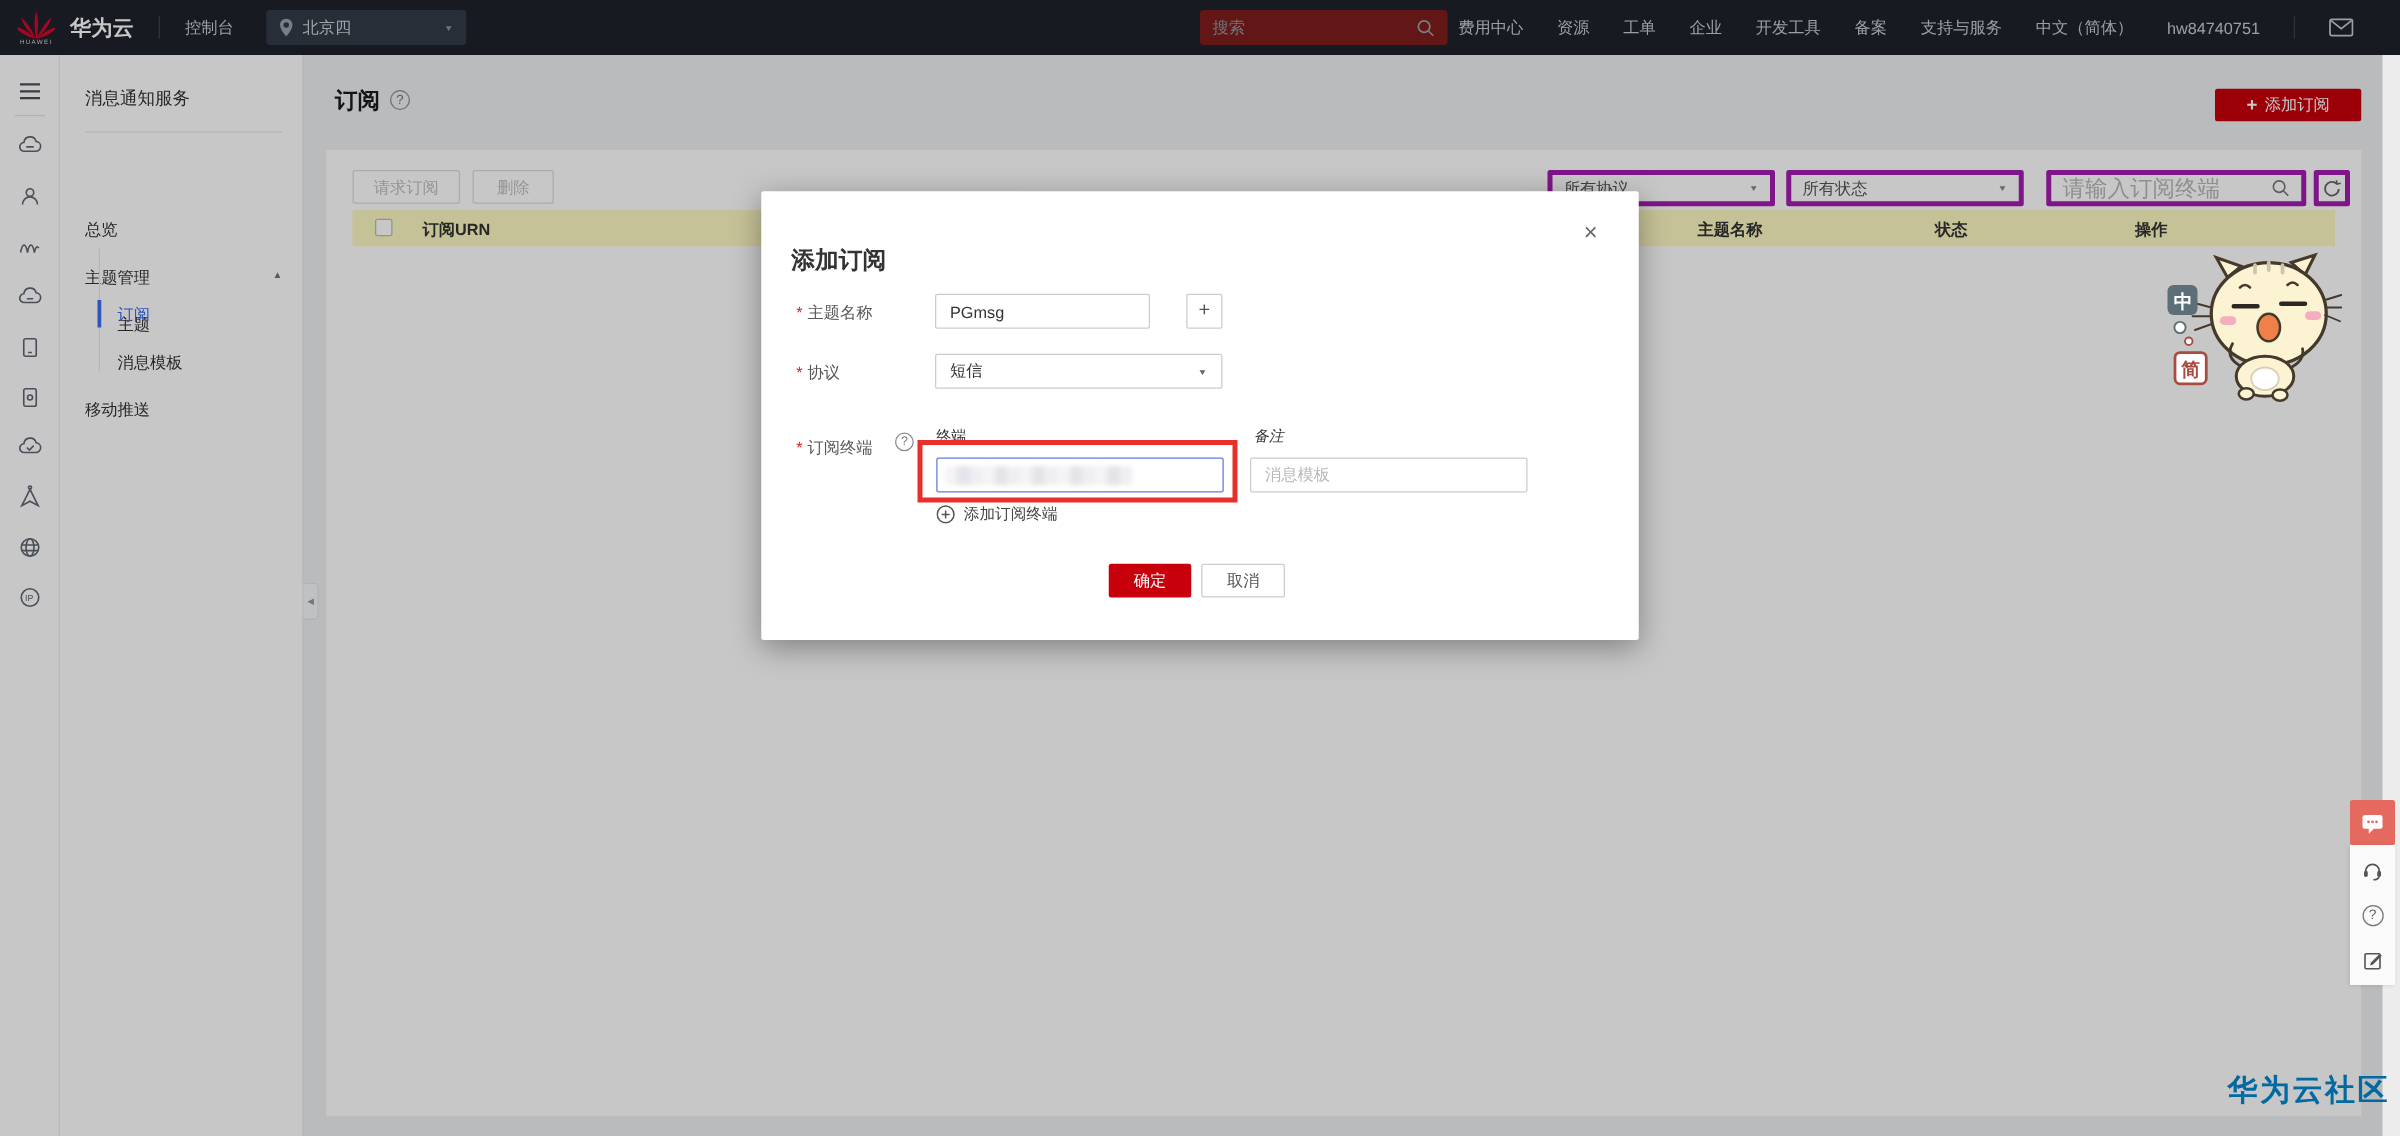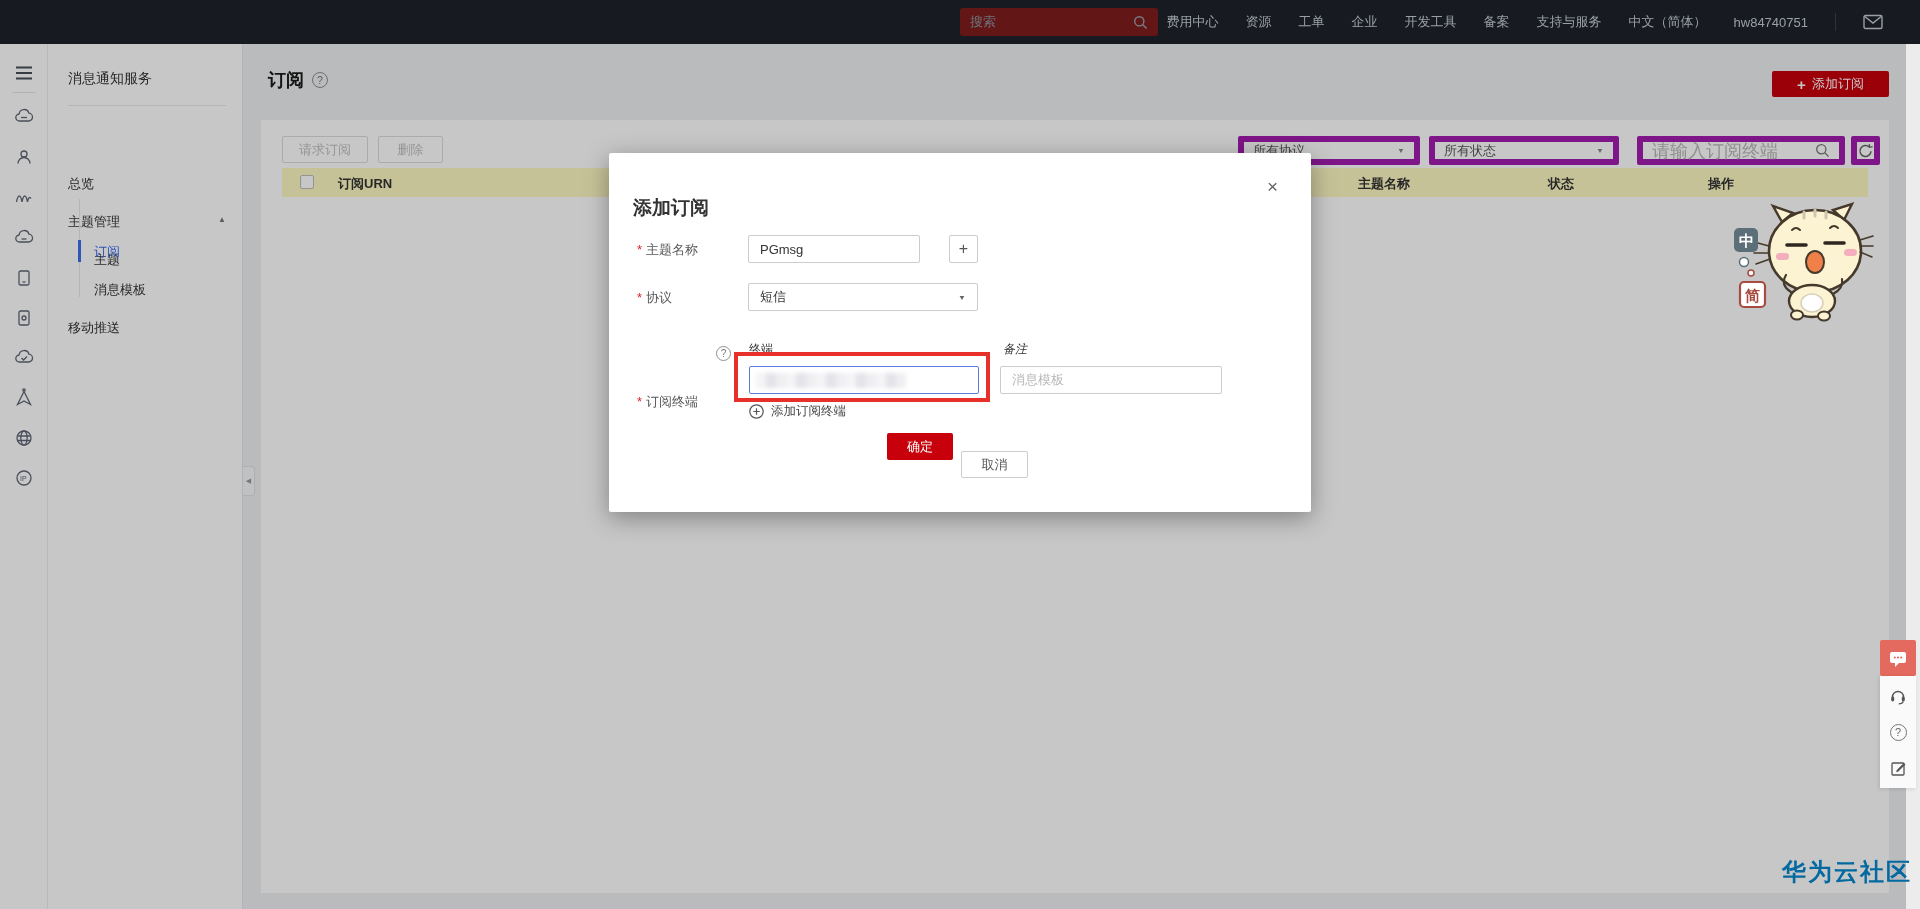--- a/index.html
+++ b/index.html
@@ -51,21 +51,21 @@
   .page-title { position:absolute; left:268px; top:68px; font-size:18px; font-weight:bold; color:#1a1a1a; }
   .qcircle { width:16px; height:16px; border:1px solid #8f8f8f; border-radius:50%;
     display:flex; align-items:center; justify-content:center; font-size:10.5px; color:#777;
     background:transparent; cursor:pointer; }
   .btn-red { background:#c7000b; color:#fff; border:none; border-radius:2px;
     display:flex; align-items:center; justify-content:center; font-size:13px; cursor:pointer; }
   .card { position:absolute; left:261px; top:120px; width:1628px; height:773px; background:#ffffff; }
   .btn-disabled { position:absolute; height:27px; border:1px solid #dcdcdc; border-radius:2px;
     background:#fff; color:#c0c0c0; font-size:13px; display:flex; align-items:center;
     justify-content:center; }
-  .filter-box { position:absolute; top:16px; height:29px; border:6px solid #a21caf; border-radius:2px;
+  .filter-box { position:absolute; top:16px; height:29px; border:4px solid #a21caf; border-radius:2px;
     background:#fff; display:flex; align-items:center; padding:0 9px; cursor:pointer; }
   .filter-box .lbl { flex:1; font-size:13px; color:#555; }
   .filter-box .ph { flex:1; font-size:18px; color:#b8b8b8; }
   .thead { position:absolute; left:21px; top:48px; width:1586px; height:29px; background:#fef9c3; }
   .th { position:absolute; top:7px; font-size:13px; font-weight:bold; color:#333; }
   .checkbox { position:absolute; left:18px; top:7px; width:14px; height:14px;
     border:1px solid #bdbdbd; border-radius:2px; background:#fff; cursor:pointer; }
 
   
   .overlay { position:absolute; left:0; top:0; width:1920px; height:909px;
@@ -104,20 +104,44 @@
   .tool-q { width:17px; height:17px; border:1px solid #777; border-radius:50%; font-size:11px;
     color:#666; display:flex; align-items:center; justify-content:center; }
   .cat { position:absolute; left:1732px; top:198px; z-index:60; }
   .watermark { position:absolute; left:1782px; top:856px; font-size:24px; color:#0369a1;
     letter-spacing:2px; z-index:70;font-weight:bold; }
 </style>
 </head>
 <body>
 
 <header class="navbar">
+  <div class="nav-left">
+    <div class="logo-wrap">
+      <svg width="30" height="24" viewBox="0 0 30 26">
+        <g fill="#cf0a2c">
+          <path d="M15,25 C13,16 13,7 15,1 C17,6 17,16 15.5,25 Z"></path>
+          <path d="M15,25 C11,17 9.5,9 10.5,3 C13.5,7 14.5,17 15,25 Z" transform="rotate(-24 15 25)"></path>
+          <path d="M15,25 C11,17 9.5,9 10.5,3 C13.5,7 14.5,17 15,25 Z" transform="rotate(24 15 25) scale(-1,1) translate(-30,0)"></path>
+          <path d="M15,25 C10,19 7,12 7,6 C11,9 13.5,18 15,25 Z" transform="rotate(-38 15 25)"></path>
+          <path d="M15,25 C10,19 7,12 7,6 C11,9 13.5,18 15,25 Z" transform="rotate(38 15 25) scale(-1,1) translate(-30,0)"></path>
+        </g>
+      </svg>
+      <span class="logo-sub">HUAWEI</span>
+    </div>
+    <span class="brand">华为云</span>
+    <span class="nav-divider"></span>
+    <span class="nav-item console-lbl">控制台</span>
+    <div class="region-sel">
+      <svg width="12" height="16" viewBox="0 0 12 16">
+        <path d="M6,1 C3.2,1 1,3.2 1,6 c0,3.8 5,9 5,9 s5,-5.2 5,-9 C11,3.2 8.8,1 6,1 z M6,8.2 A2.2,2.2 0 1 1 6,3.8 A2.2,2.2 0 0 1 6,8.2 z" fill="#9aa1ad"></path>
+      </svg>
+      <span class="region-txt">北京四</span>
+      <span class="caret" style="margin-left:auto;">▼</span>
+    </div>
+  </div>
 
   <div class="nav-search">
     <span class="ph">搜索</span>
     <svg width="15" height="15" viewBox="0 0 15 15">
       <circle cx="6.3" cy="6.3" r="4.6" stroke="#9aa1ad" stroke-width="1.4" fill="none"></circle>
       <path d="M9.8,9.8 L13.6,13.6" stroke="#9aa1ad" stroke-width="1.4"></path>
     </svg>
   </div>
 
   <nav class="nav-menu">
@@ -270,21 +294,21 @@
   </div>
 
   <div class="f-label" style="left:28px; top:136px;">
     <span class="req">*</span><span>协议</span>
   </div>
   <div class="tbox" style="left:139px; top:130px; width:230px;">
     <span style="flex:1;">短信</span>
     <span class="caret" style="color:#666;">▼</span>
   </div>
 
-  <div class="f-label" style="left:28px; top:196px;margin-top:44px;">
+  <div class="f-label" style="left:28px; top:196px;">
     <span class="req">*</span><span>订阅终端</span>
   </div>
   <div class="qcircle abs" style="left:107px; top:193px; width:15px; height:15px; font-size:10px;">
     <span>?</span>
   </div>
   <div class="col-label" style="left:140px; top:188px;">终端</div>
   <div class="col-label" style="left:394px; top:188px;font-style:italic;">备注</div>
 
   <div class="tbox focus-blue" style="left:140px; top:213px; width:230px; padding:0 6px;">
     <div class="masked"></div>
@@ -294,21 +318,21 @@
   </div>
 
   <div class="add-endpoint">
     <svg width="15" height="15" viewBox="0 0 15 15">
       <circle cx="7.5" cy="7.5" r="6.7" stroke="#555" stroke-width="1.2" fill="none"></circle>
       <path d="M4.3,7.5 h6.4 M7.5,4.3 v6.4" stroke="#555" stroke-width="1.2"></path>
     </svg>
     <span>添加订阅终端</span>
   </div>
 
-  <button class="btn-red abs" style="left:278px; top:280px; width:66px; height:27px;">
+  <button class="btn-red abs" style="left:278px; top:298px; width:66px; height:27px;">
     <span>确定</span>
   </button>
   <button class="btn-cancel">
     <span>取消</span>
   </button>
 </div>
 
 <div class="annotation"></div>
 
 <div class="cat">

